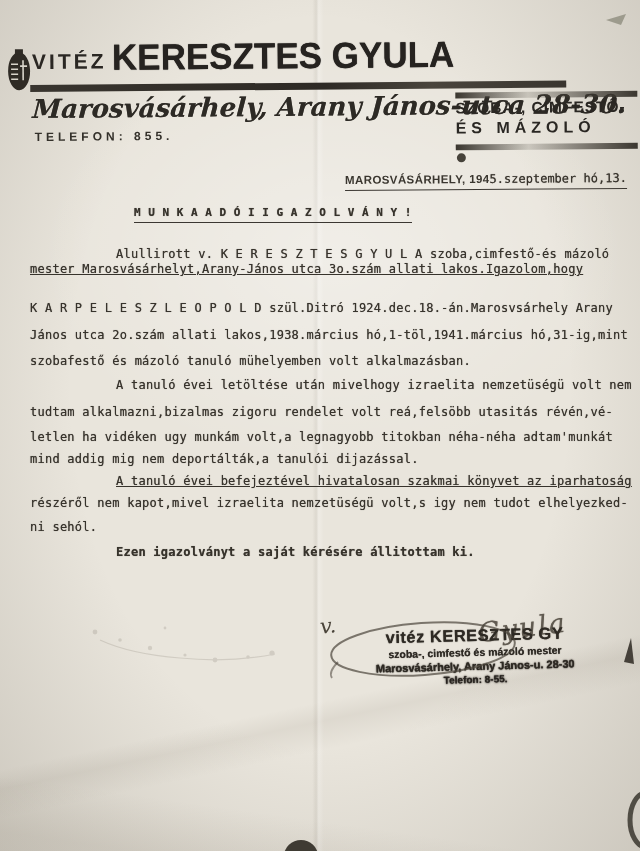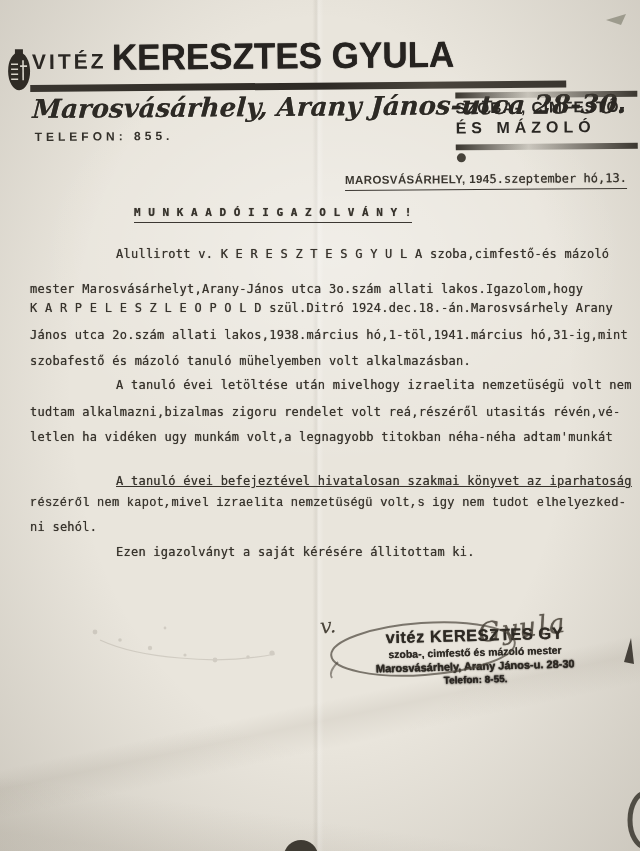--- a/index.html
+++ b/index.html
@@ -90,34 +90,35 @@
     <div class="abs trade-dot"></div>
   </div>
 
   <div id="dateline" class="abs">
     <span class="printed">MAROSVÁSÁRHELY, 194</span><span class="typedpart typed">5.szeptember hó,13.</span>
   </div>
 
   <div id="doc-title" class="abs typed">M U N K A   A D Ó I   I G A Z O L V Á N Y !</div>
 
   <div class="abs typed bodyline indent" style="top:241px;">Alullirott v. K E R E S Z T E S   G Y U L A szoba,cimfestő-és mázoló</div>
-  <div class="abs typed bodyline" style="top:276px;">mester Marosvásárhelyt,Arany-János utca 3o.szám allati lakos.Igazolom,hogy</div>
+  <div class="abs typed bodyline" style="top:256px;text-decoration:underline;">mester Marosvásárhelyt,Arany-János utca 3o.szám allati lakos.Igazolom,hogy</div>
   <div class="abs typed bodyline" style="top:295px;">K A R P E L E S Z   L E O P O L D   szül.Ditró 1924.dec.18.-án.Marosvsárhely Arany</div>
   <div class="abs typed bodyline" style="top:322px;">János utca 2o.szám allati lakos,1938.március hó,1-töl,1941.március hó,31-ig,mint</div>
   <div class="abs typed bodyline" style="top:348px;">szobafestő és mázoló tanuló mühelyemben volt alkalmazásban.</div>
 
   <div class="abs typed bodyline indent" style="top:372px;">A tanuló évei letöltése után mivelhogy izraelita nemzetüségü volt nem</div>
-  <div class="abs typed bodyline" style="top:399px;">tudtam alkalmazni,bizalmas zigoru rendelet volt reá,részéről utasitás révén,vé-</div>
+  <div class="abs typed bodyline" style="top:399px;">tudtam alkalmazni,bizalmas zigoru rendelet volt reá,felsöbb utasitás révén,vé-</div>
   <div class="abs typed bodyline" style="top:424px;">letlen ha vidéken ugy munkám volt,a legnagyobb titokban néha-néha adtam'munkát</div>
+  <div class="abs typed bodyline" style="top:446px;">mind addig mig nem deportálták,a tanulói dijazással.</div>
 
   <div class="abs typed bodyline indent" style="top:468px;text-decoration:underline;">A tanuló évei befejeztével hivatalosan szakmai könyvet az iparhatoság</div>
-  <div class="abs typed bodyline" style="top:490px;font-family:Liberation Mono, monospace;">részéről nem kapot,mivel izraelita nemzetüségü volt,s igy nem tudot elhelyezked-</div>
+  <div class="abs typed bodyline" style="top:490px;">részéről nem kapot,mivel izraelita nemzetüségü volt,s igy nem tudot elhelyezked-</div>
   <div class="abs typed bodyline" style="top:514px;">ni sehól.</div>
 
-  <div class="abs typed bodyline indent" style="top:539px;">Ezen igazolványt  a saját kérésére állitottam ki.</div>
+  <div class="abs typed bodyline indent" style="top:539px;font-weight:bold;">Ezen igazolványt  a saját kérésére állitottam ki.</div>
 
 
   <div id="hand-initial" class="abs hand">v.</div>
   <div id="signature-name" class="abs hand">Gyula</div>
 
   <div id="stamp" class="abs">
     <div class="stamp-l1">vitéz KERESZTES GY</div>
     <div class="stamp-l2">szoba-, cimfestő és mázoló mester</div>
     <div class="stamp-l3">Marosvásárhely, Arany János-u. 28-30</div>
     <div class="stamp-l4">Telefon: 8-55.</div>

